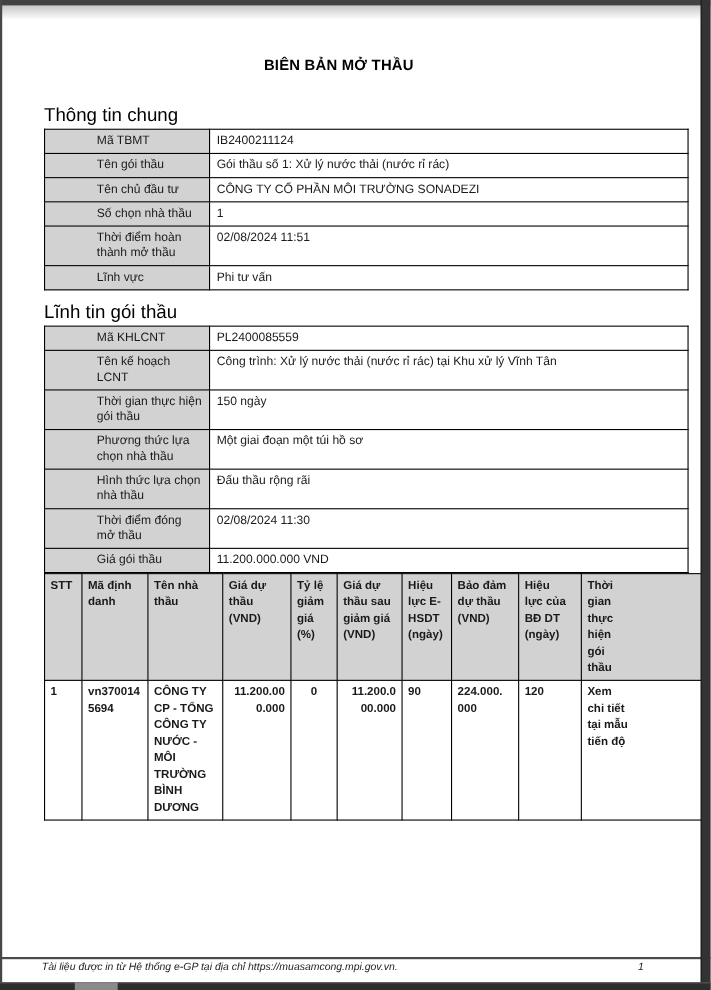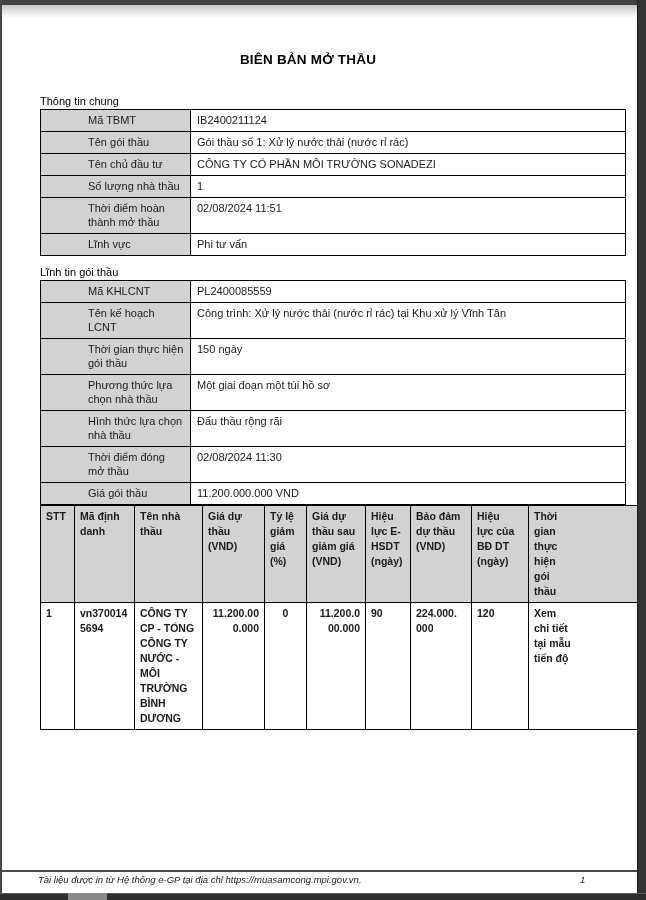--- a/index.html
+++ b/index.html
@@ -14,21 +14,21 @@
   .frame-top-fade{position:absolute;top:5px;left:0;width:646px;height:13px;
     background:linear-gradient(#c6c6c6,#ffffff);z-index:9;}
   .frame-left{position:absolute;top:0;left:0;width:2px;height:900px;background:#474747;z-index:10;}
   .frame-right{position:absolute;top:0;left:637px;width:9px;height:900px;background:#333333;border-left:1px solid #1c1c1c;z-index:10;}
   .frame-bottom{position:absolute;left:0;top:893px;width:646px;height:7px;background:#2e2e2e;border-top:1px solid #5a5a5a;z-index:10;}
   .scroll-thumb{position:absolute;left:68px;top:893px;width:39px;height:7px;background:#8a8a8a;z-index:11;}
 
   
   .page{position:absolute;top:0;left:0;width:616px;height:900px;z-index:1;}
   .doc-title{margin-top:52px;text-align:center;font-weight:bold;font-size:13.5px;letter-spacing:.2px;color:#000;}
-  .section-heading{margin:28px 0 2px 40px;font-size:11px;color:#000;}
+  .section-heading{margin:28px 0 2px 40px;font-size:17px;color:#000;}
   .section-heading.s2{margin-top:10px;}
   .section-heading.s3{margin-top:22px;}
 
   table{border-collapse:collapse;table-layout:fixed;}
   .info{margin-left:40px;width:585px;}
   .info th,.info td{
     border:1px solid #000;vertical-align:top;text-align:left;
     font-size:11px;line-height:14px;font-weight:normal;
     padding:3px 6px 4px 6px;
   }
@@ -82,21 +82,21 @@
       <td>Gói thầu số 1: Xử lý nước thải (nước rỉ rác)</td>
     </tr>
     <tr>
       <th>
             <div class="labelbox">Tên chủ đầu tư</div>
           </th>
       <td>CÔNG TY CỔ PHẦN MÔI TRƯỜNG SONADEZI</td>
     </tr>
     <tr>
       <th>
-            <div class="labelbox">Số lượng nhà thầu</div>
+            <div class="labelbox">Số chọn nhà thầu</div>
           </th>
       <td>1</td>
     </tr>
     <tr>
       <th>
             <div class="labelbox">Thời điểm hoàn thành mở thầu</div>
           </th>
       <td>02/08/2024 11:51</td>
     </tr>
     <tr>

